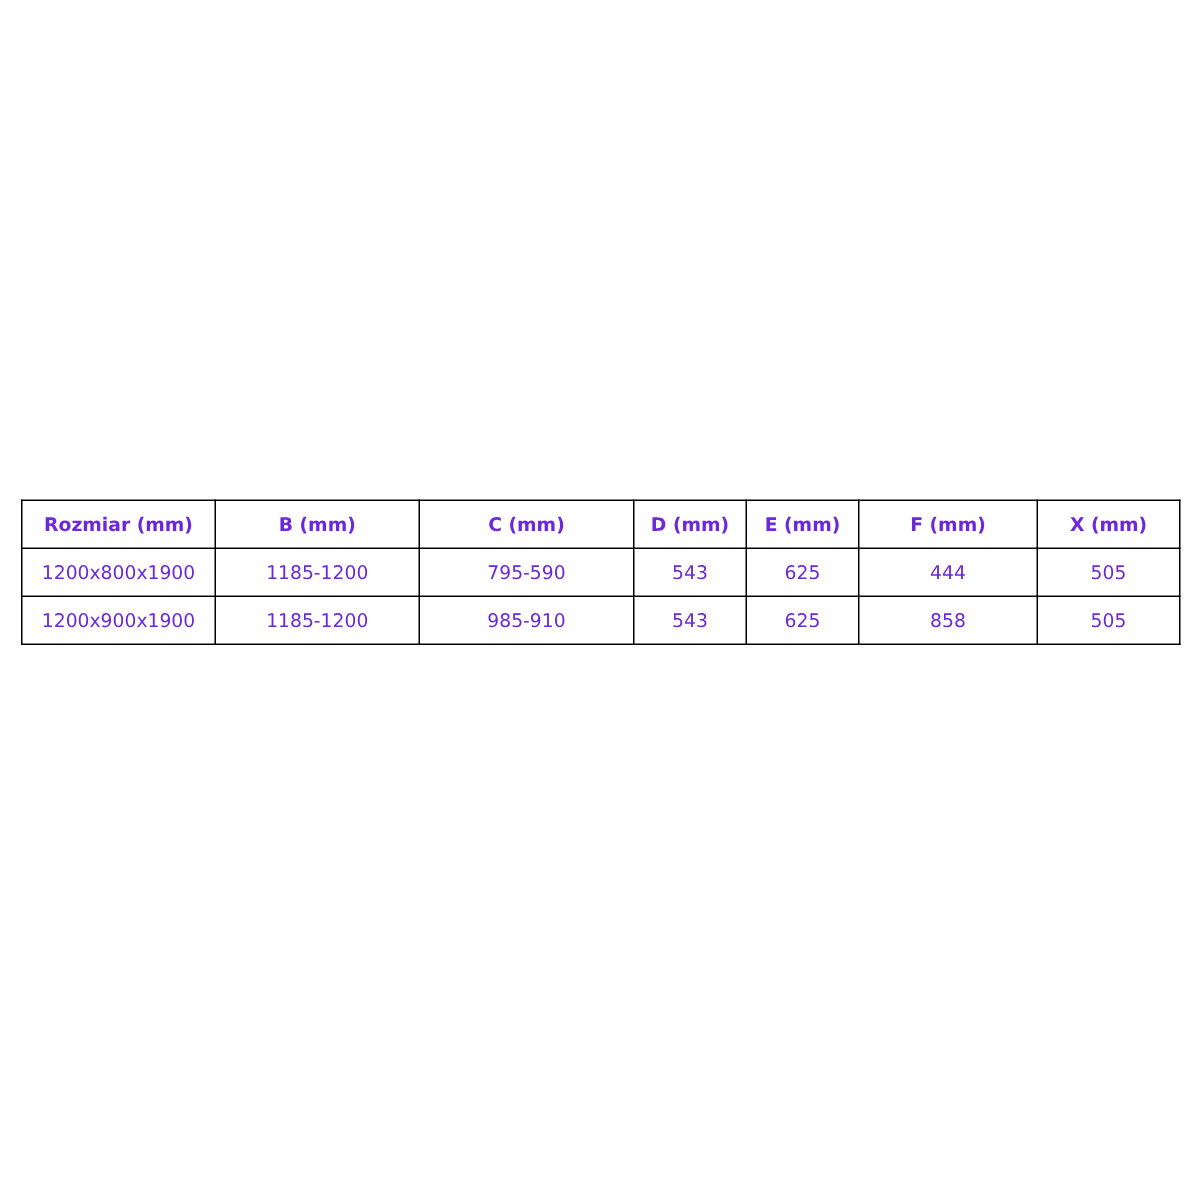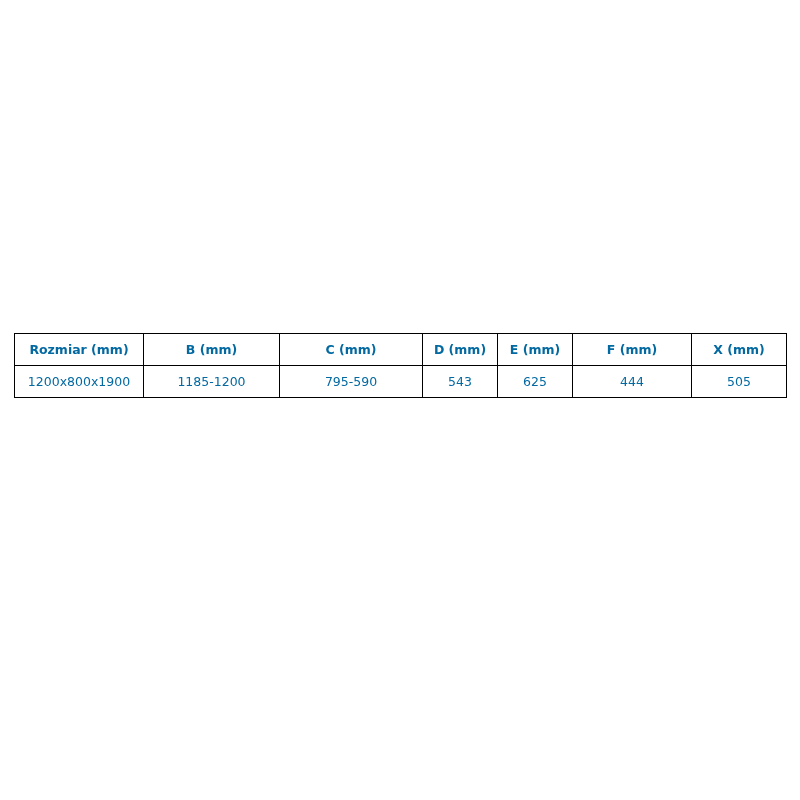--- a/index.html
+++ b/index.html
@@ -36,21 +36,21 @@
     border: 1px solid #000000;
     text-align: center;
     vertical-align: middle;
     font-size: 12.5px;
     font-weight: bold;
     font-family: "DejaVu Sans", sans-serif;
     padding: 0;
     height: 31px;
     line-height: 31px;
     white-space: nowrap;
-    color: #0369a1;
+    color: #6d28d9;
   }
   table.spec th {
     font-weight: bold;
   }
   table.spec td {
     font-weight: normal;
   }
   
   col.c0 { width: 129px; }
   col.c1 { width: 136px; }
@@ -89,16 +89,25 @@
       <tbody>
         <tr>
           <td>1200x800x1900</td>
           <td>1185-1200</td>
           <td>795-590</td>
           <td>543</td>
           <td>625</td>
           <td>444</td>
           <td>505</td>
         </tr>
+        <tr>
+          <td>1200x900x1900</td>
+          <td>1185-1200</td>
+          <td>985-910</td>
+          <td>543</td>
+          <td>625</td>
+          <td>858</td>
+          <td>505</td>
+        </tr>
       </tbody>
     </table>
   </div>
 </div>
 
 </body></html>

